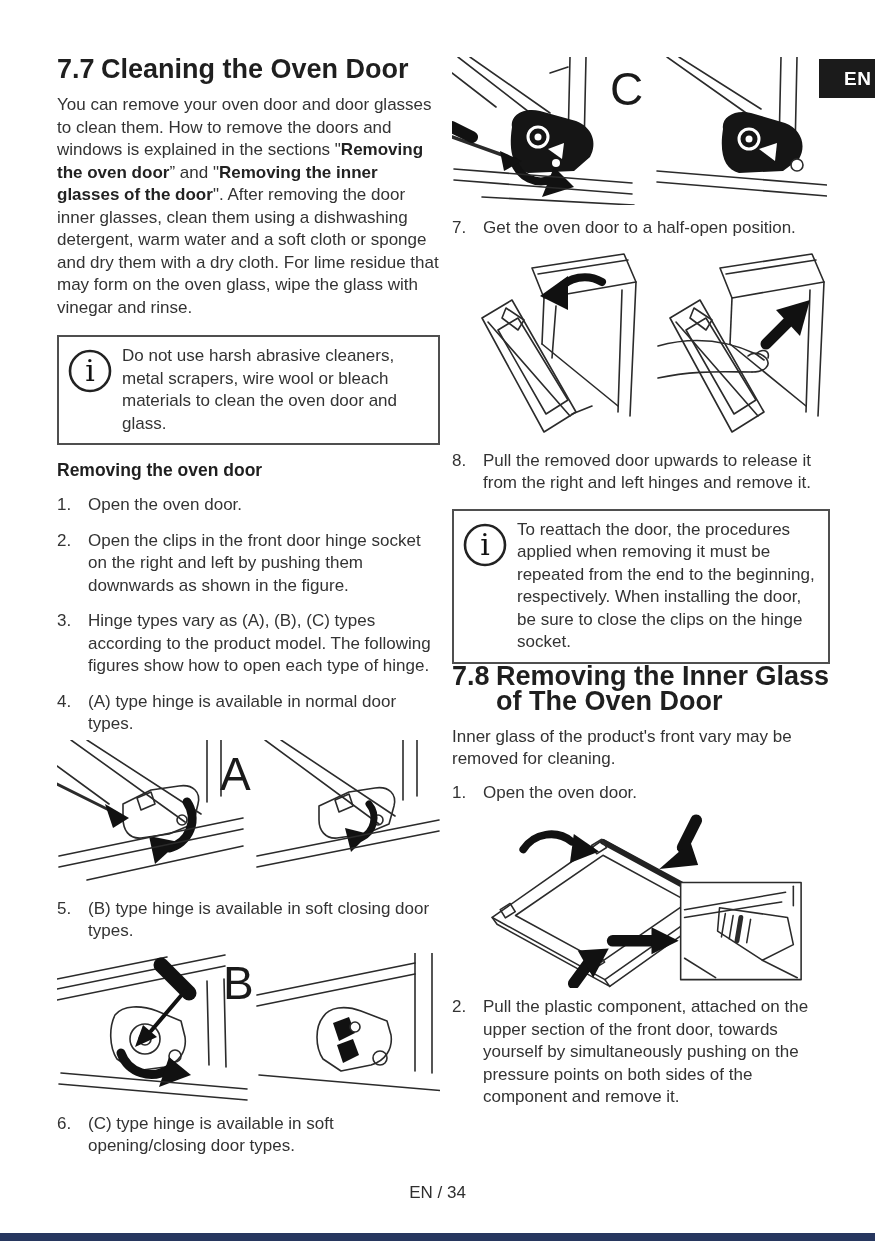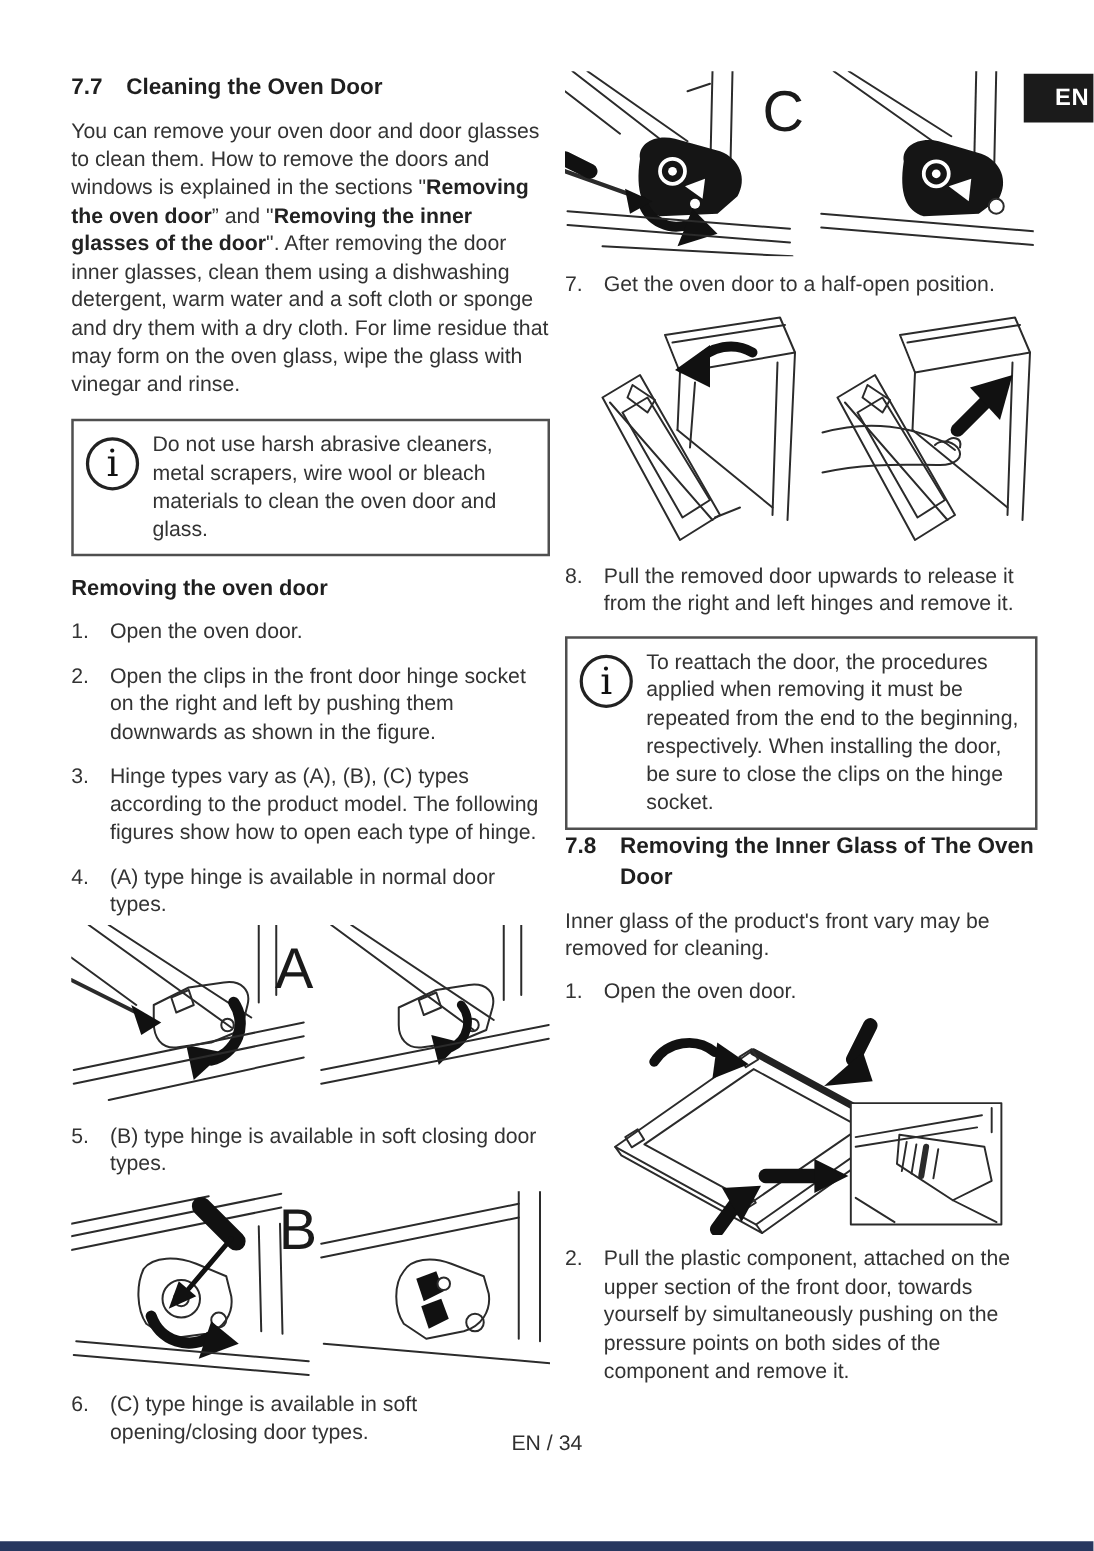--- a/index.html
+++ b/index.html
@@ -5,21 +5,21 @@
   html,body { margin:0; padding:0; background:#ffffff; }
   .page {
     position:relative; width:875px; height:1241px; overflow:hidden;
     background:#ffffff; color:#333;
     font-family:"Liberation Sans","DejaVu Sans",sans-serif;
   }
   .col { position:absolute; top:57px; }
   .col-left  { left:57px;  width:383px; }
   .col-right { left:452px; width:378px; }
 
-  .h2 { display:flex; font-weight:bold; color:#1f1f1f; font-size:18px; line-height:25px; }
+  .h2 { display:flex; font-weight:bold; color:#1f1f1f; font-size:27px; line-height:25px; }
   .h2 .hnum { flex:0 0 44px; }
 
   .body-text { margin:12px 0 0 0; font-size:17px; line-height:22.5px; }
   .body-text b { color:#222; }
 
   .infobox {
     display:flex; gap:9px; align-items:flex-start;
     border:2px solid #4f4f4f; padding:8px 6px 8px 8px; margin-top:16px;
     font-size:17px; line-height:22.5px;
   }
@@ -34,21 +34,21 @@
   .fig { display:block; }
   .figletter { font-size:46px; font-weight:400; }
 
   .en-badge {
     position:absolute; top:59px; right:0; width:56px; height:39px;
     background:#1b1b1b; color:#ffffff; font-weight:bold; font-size:19px;
     display:flex; align-items:center; padding-left:25px; box-sizing:border-box;
     letter-spacing:0.5px;
   }
   .footer {
-    position:absolute; top:1145px; left:0; width:100%;
+    position:absolute; top:1183px; left:0; width:100%;
     text-align:center; font-size:17px; color:#2f2f2f;
   }
   .bottom-bar {
     position:absolute; bottom:0; left:0; width:100%; height:8px;
     background:#27375f;
   }
 </style>
 </head>
 <body>
 

